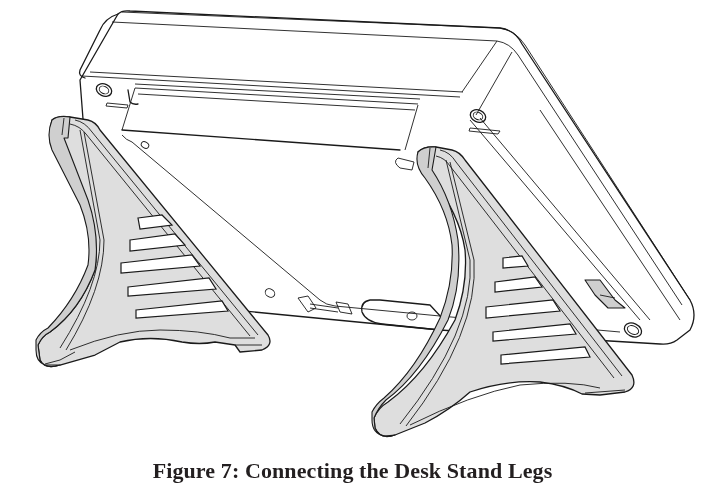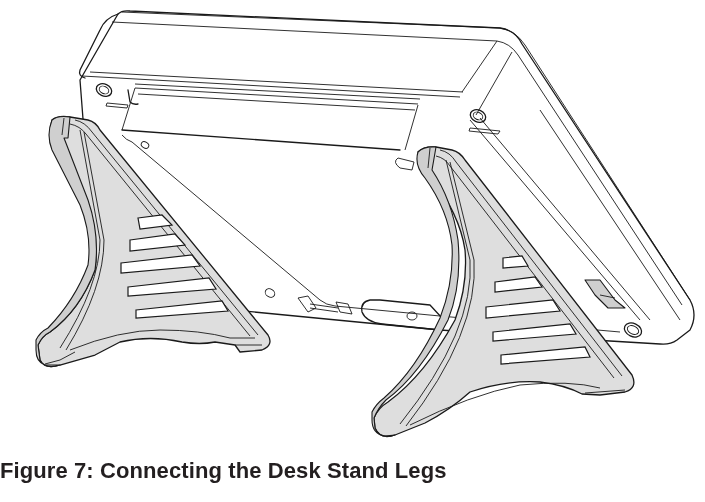--- a/index.html
+++ b/index.html
@@ -1,21 +1,21 @@
 <!DOCTYPE html>
 <html><head>
   <meta charset="utf-8">
   <style>
     html, body { margin: 0; padding: 0; background: #ffffff; }
     body { width: 705px; height: 502px; position: relative; overflow: hidden; }
     .figure { position: absolute; left: 0; top: 0; width: 705px; height: 455px; }
     .figure svg { width: 705px; height: 455px; display: block; }
     .caption {
-      position: absolute; left: 0; top: 458px; width: 705px; 
-      font-family: Liberation Sans, sans-serif; font-weight: bold; font-size: 22px;
+      position: absolute; left: 0; top: 458px; width: 705px; text-align: center;
+      font-family: Liberation Serif, serif; font-weight: bold; font-size: 22px;
       color: #231f20; letter-spacing: 0.1px;
     }
     .ln { fill: none; stroke: #1a1a1a; stroke-width: 1.3; stroke-linejoin: round; stroke-linecap: round; }
     .thin { fill: none; stroke: #1a1a1a; stroke-width: 0.9; stroke-linejoin: round; }
     .body { fill: #ffffff; stroke: #1a1a1a; stroke-width: 1.3; stroke-linejoin: round; }
     .leg { fill: #dedede; stroke: #1a1a1a; stroke-width: 1.3; stroke-linejoin: round; }
     .legdark { fill: #cfcfcf; stroke: #1a1a1a; stroke-width: 1.1; stroke-linejoin: round; }
     .slot { fill: #ffffff; stroke: #1a1a1a; stroke-width: 1.2; }
   </style>
 </head>

